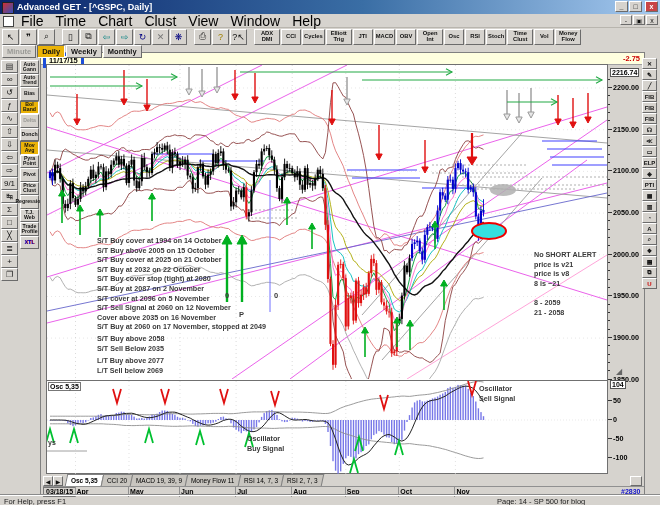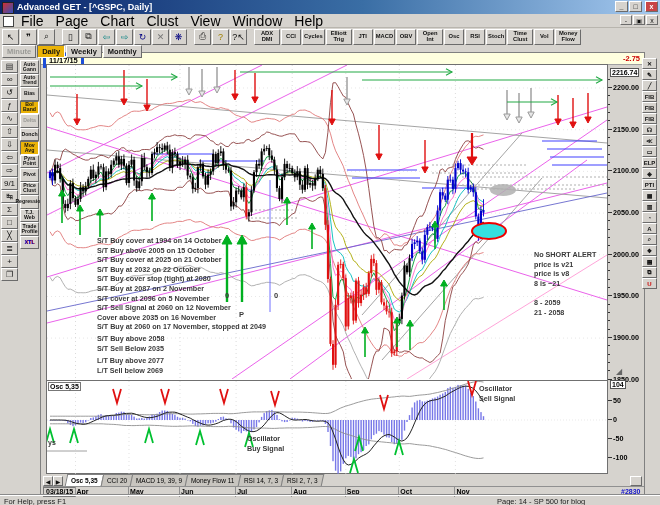--- a/index.html
+++ b/index.html
@@ -63,21 +63,21 @@
       <div class="btn winbtn">_</div>
       <div class="btn winbtn">□</div>
       <div class="btn winbtn" style="margin-left:2px;background:#c94545;color:#fff;">x</div>
     </div>
   </div>
 
   <div class="abs menubar">
     <div class="abs" style="left:3px;top:2px;width:9px;height:9px;border:1px solid #444;background:#fff;"></div>
     <div id="menuitems" style="margin-left:15px;display:flex;">
         <div class="menuitem">File</div>
-        <div class="menuitem">Page</div>
+        <div class="menuitem">Time</div>
         <div class="menuitem">Chart</div>
         <div class="menuitem">Clust</div>
         <div class="menuitem">View</div>
         <div class="menuitem">Window</div>
         <div class="menuitem">Help</div>
       </div>
     <div class="abs" style="right:2px;top:1px;display:flex;gap:1px;">
       <div class="btn" style="width:12px;height:10px;font-size:7px;">-</div>
       <div class="btn" style="width:12px;height:10px;font-size:6px;">▣</div>
       <div class="btn" style="width:12px;height:10px;font-size:7px;">x</div>

